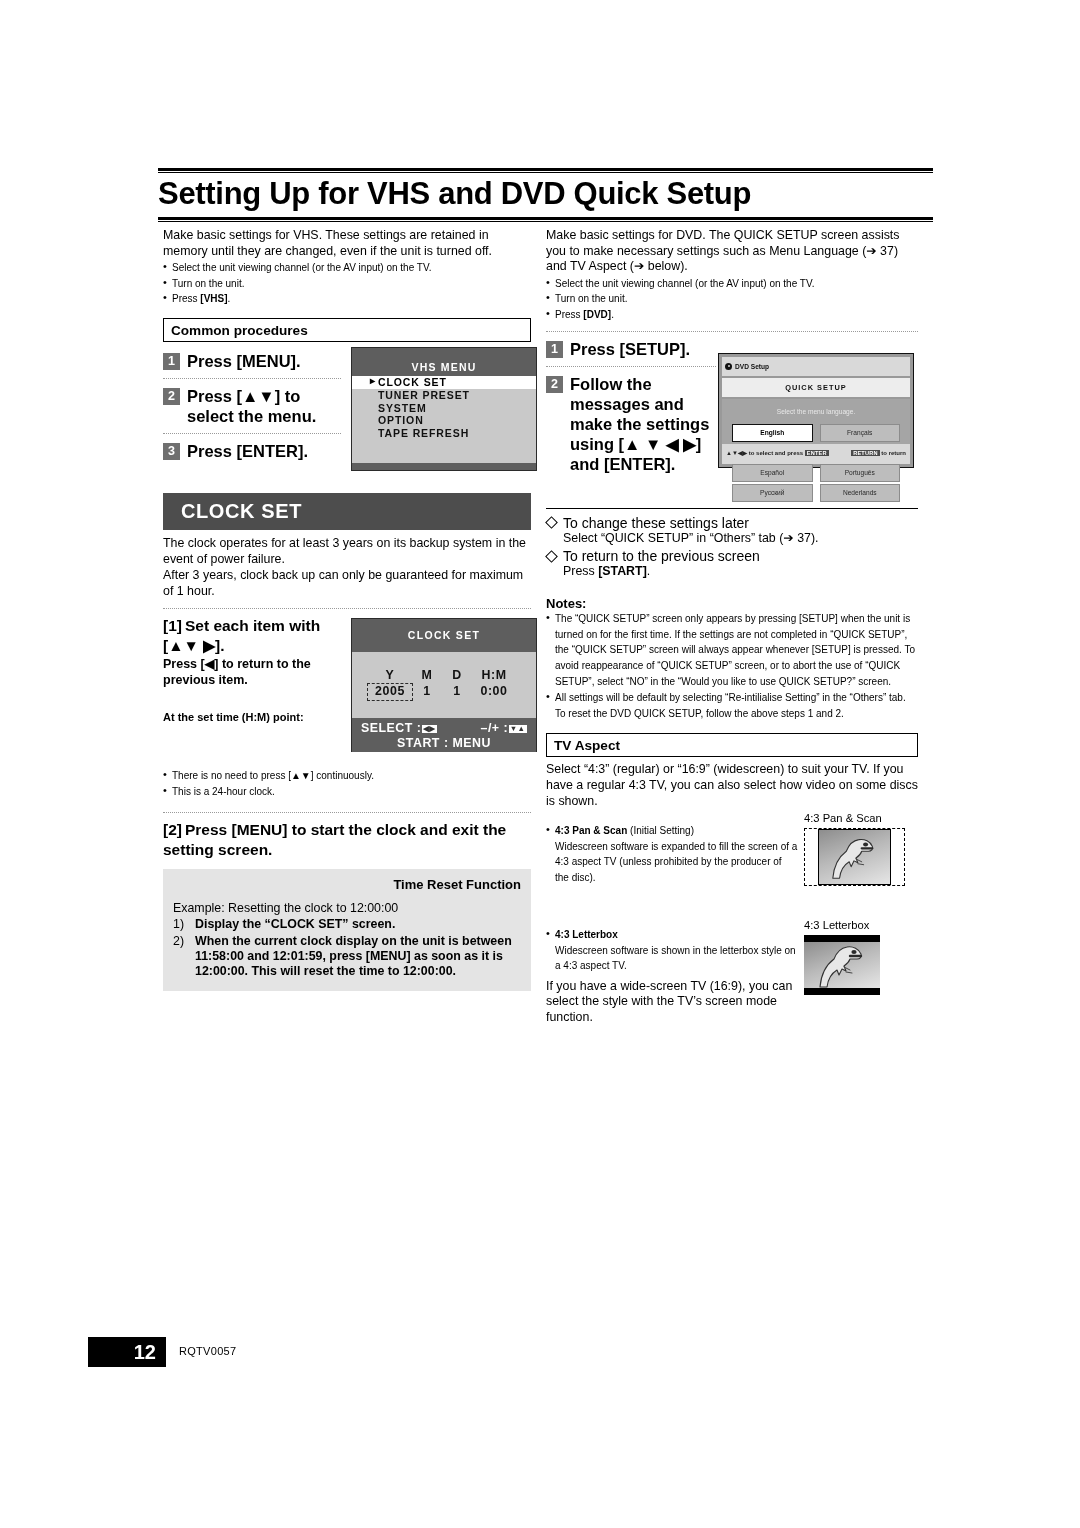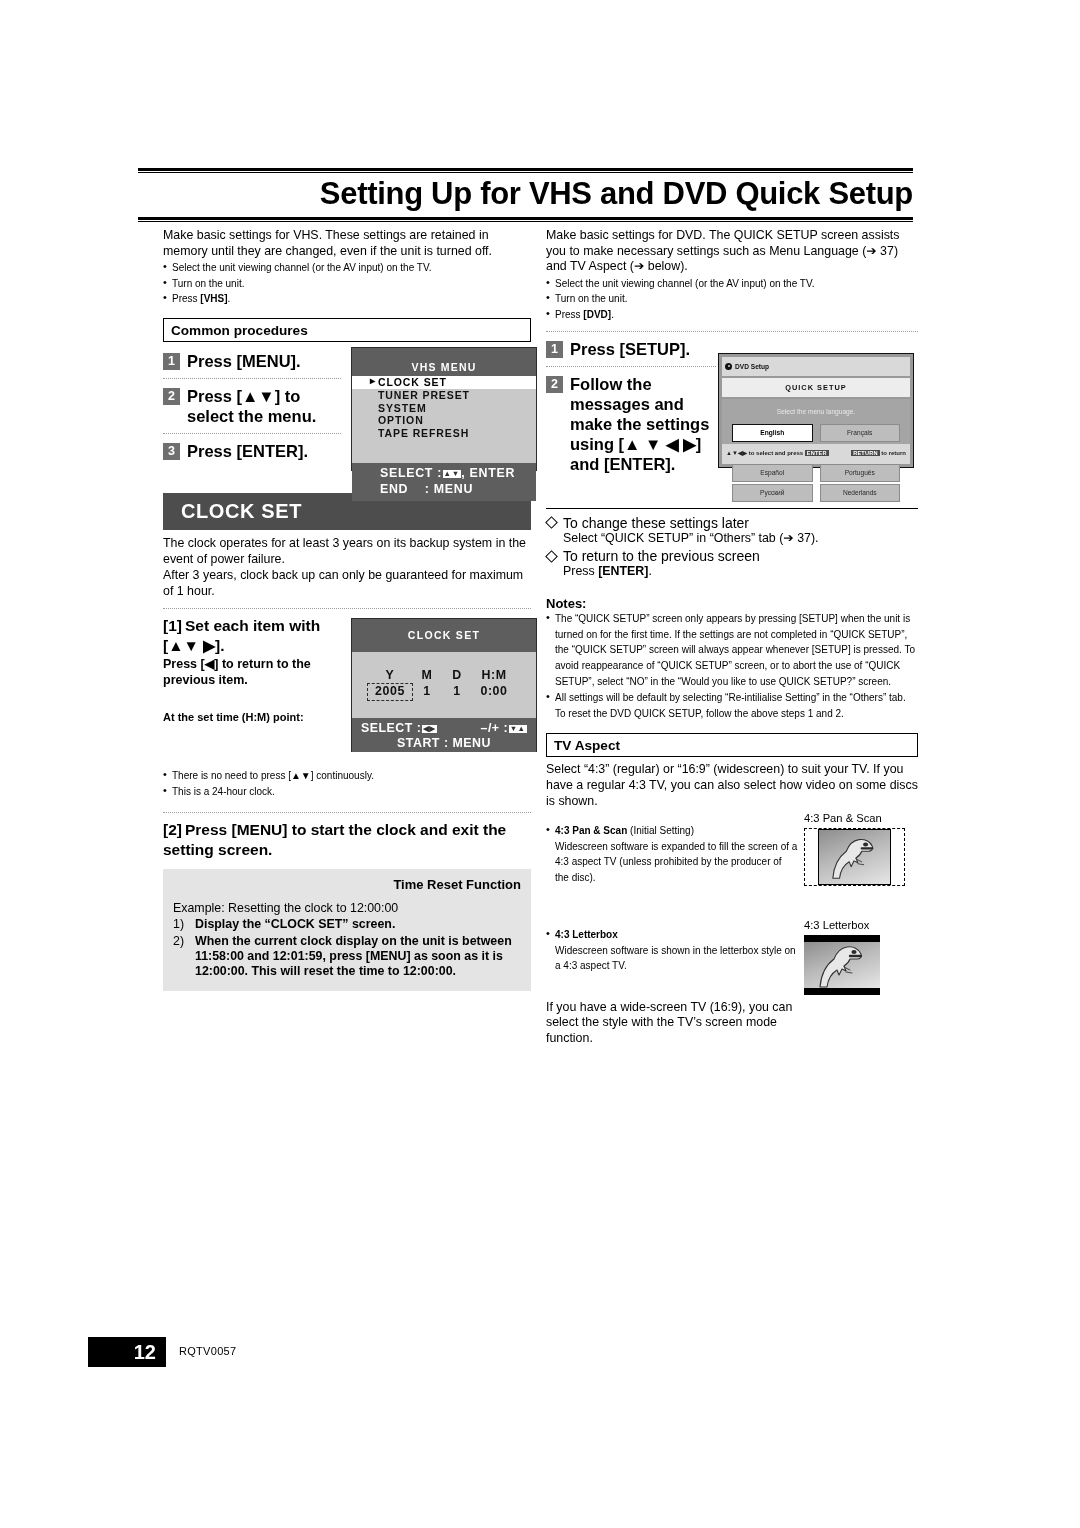--- a/index.html
+++ b/index.html
@@ -8,21 +8,21 @@
     width:1080px; height:1528px;
     background:#ffffff;
     font-family:"Liberation Sans", sans-serif;
     color:#000;
     position:relative;
     overflow:hidden;
   }
   .page { position:absolute; left:0; top:0; width:1080px; height:1528px; }
 
   
-  .title-wrap { position:absolute; left:138px; top:168px; width:775px;text-align:right; }
+  .title-wrap { position:absolute; left:158px; top:168px; width:775px; }
   .rule-double { border-top:3px solid #000; border-bottom:1.5px solid #000; height:5px; }
   .rule-double-b { border-top:3px solid #000; border-bottom:1.5px solid #000; height:5px; }
   h1.page-title {
     font-size:31px; font-weight:bold; letter-spacing:-0.3px;
     margin:4px 0 5px 0; line-height:1.12;
   }
 
   
   .col { position:absolute; top:228px; }
   .col-left  { left:163px; width:368px; }
@@ -247,28 +247,20 @@
         <div class="vhsmenu">
           <div class="top"></div>
           <div class="ttl">VHS MENU</div>
           <div class="body">
             <div class="row sel">CLOCK SET</div>
             <div class="row">TUNER PRESET</div>
             <div class="row">SYSTEM</div>
             <div class="row">OPTION</div>
             <div class="row">TAPE REFRESH</div>
             <div class="spacer"></div>
-          </div>
-          <div class="foot">
-            <div style="padding-left:28px; text-align:left;">
-              <span>SELECT :</span><span class="sq">▲▼</span><span>, ENTER</span>
-            </div>
-            <div style="padding-left:28px; text-align:left;">
-              <span>END</span>&nbsp;&nbsp;&nbsp;&nbsp;<span>: MENU</span>
-            </div>
           </div>
         </div>
       </div>
     </div>
 
     <div class="hdr-band" style="margin-top:22px;">CLOCK SET</div>
 
     <p class="intro" style="margin-top:6px;">The clock operates for at least 3 years on its backup system in the event of power failure.</p>
     <p class="intro">After 3 years, clock back up can only be guaranteed for maximum of 1 hour.</p>
 
@@ -391,21 +383,21 @@
     </div>
 
     <div class="solidsep"></div>
 
     <div class="dia">
       <div class="d-title">To change these settings later</div>
       <div class="d-body">Select “QUICK SETUP” in “Others” tab (➔ 37).</div>
     </div>
     <div class="dia">
       <div class="d-title">To return to the previous screen</div>
-      <div class="d-body">Press <b>[ENTER]</b>.</div>
+      <div class="d-body">Press <b>[START]</b>.</div>
     </div>
 
     <div style="font-weight:bold; font-size:13px; margin-top:16px;">Notes:</div>
     <ul class="bullets">
       <li>The “QUICK SETUP” screen only appears by pressing [SETUP] when the unit is turned on for the first time. If the settings are not completed in “QUICK SETUP”, the “QUICK SETUP” screen will always appear whenever [SETUP] is pressed. To avoid reappearance of “QUICK SETUP” screen, or to abort the use of “QUICK SETUP”, select “NO” in the “Would you like to use QUICK SETUP?” screen.</li>
       <li style="margin-top:1px;">All settings will be default by selecting “Re-intilialise Setting” in the “Others” tab. To reset the DVD QUICK SETUP, follow the above steps 1 and 2.</li>
     </ul>
 
     <div class="hdr-outline" style="margin-top:12px;">TV Aspect</div>
 
@@ -427,21 +419,21 @@
             </svg>
           </div>
         </div>
       </div>
     </div>
 
     <div class="flowbox" style="margin-top:22px; min-height:70px;">
       <ul class="bullets" style="width:252px;">
         <li><b>4:3 Letterbox</b><br><span>Widescreen software is shown in the letterbox style on a 4:3 aspect TV.</span></li>
       </ul>
-      <p class="intro" style="width:252px; margin-top:26px;">If you have a wide-screen TV (16:9), you can select the style with the TV’s screen mode function.</p>
+      <p class="intro" style="width:252px; margin-top:5px;">If you have a wide-screen TV (16:9), you can select the style with the TV’s screen mode function.</p>
 
       <div class="fig" style="left:258px; top:-8px;">
         <div class="figcap">4:3 Letterbox</div>
         <div class="screen lb">
           <div class="inner">
             <svg class="dino" viewBox="0 0 76 46">
               <path d="M43 5 C49 4, 55 7, 57 12 C58 15, 56 17, 53 17 L46 17 C45 20, 43 22, 40 24 L42 29 L38 27 L35 33 L33 28 C28 31, 24 37, 23 45 L16 45 C17 33, 22 23, 30 17 C32 12, 36 6, 43 5 Z" fill="#e8e8e8" stroke="#333" stroke-width="1.1" stroke-linejoin="round"></path>
               <ellipse cx="50" cy="10" rx="2.6" ry="2" fill="#2b2b2b"></ellipse>
               <path d="M46 14 L57 14" stroke="#2b2b2b" stroke-width="2.4" stroke-linecap="round"></path>
               <path d="M40 25 L46 28 M42 30 L48 31" stroke="#444" stroke-width="1" stroke-linecap="round"></path>

